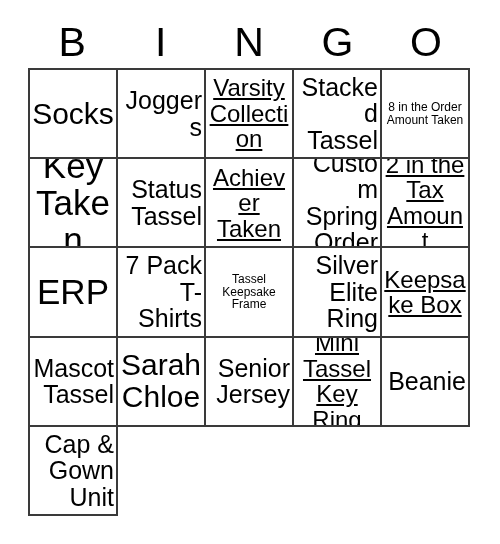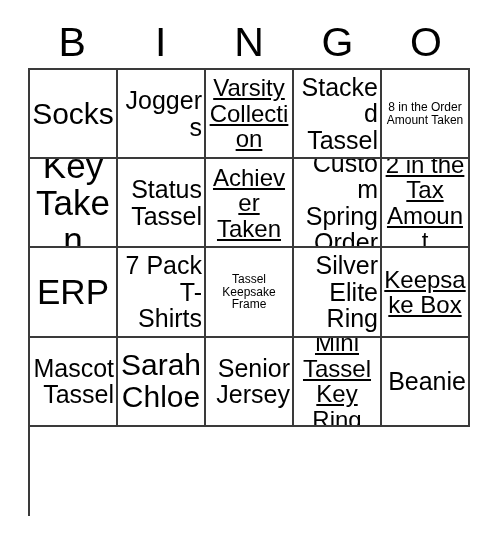--- a/index.html
+++ b/index.html
@@ -151,15 +151,18 @@
       </div>
     <div class="cell fs-md">
         <span class="cell-text">Senior Jersey</span>
       </div>
     <div class="cell fs-sm">
         <span class="cell-text">Mini Tassel Key Ring</span>
       </div>
     <div class="cell fs-md">
         <span class="cell-text">Beanie</span>
       </div>
+    <div class="cell fs-md">
+        <span class="cell-text">Cap &amp; Gown Unit</span>
+      </div>
 
   </div>
 </div>
 
 </body></html>

